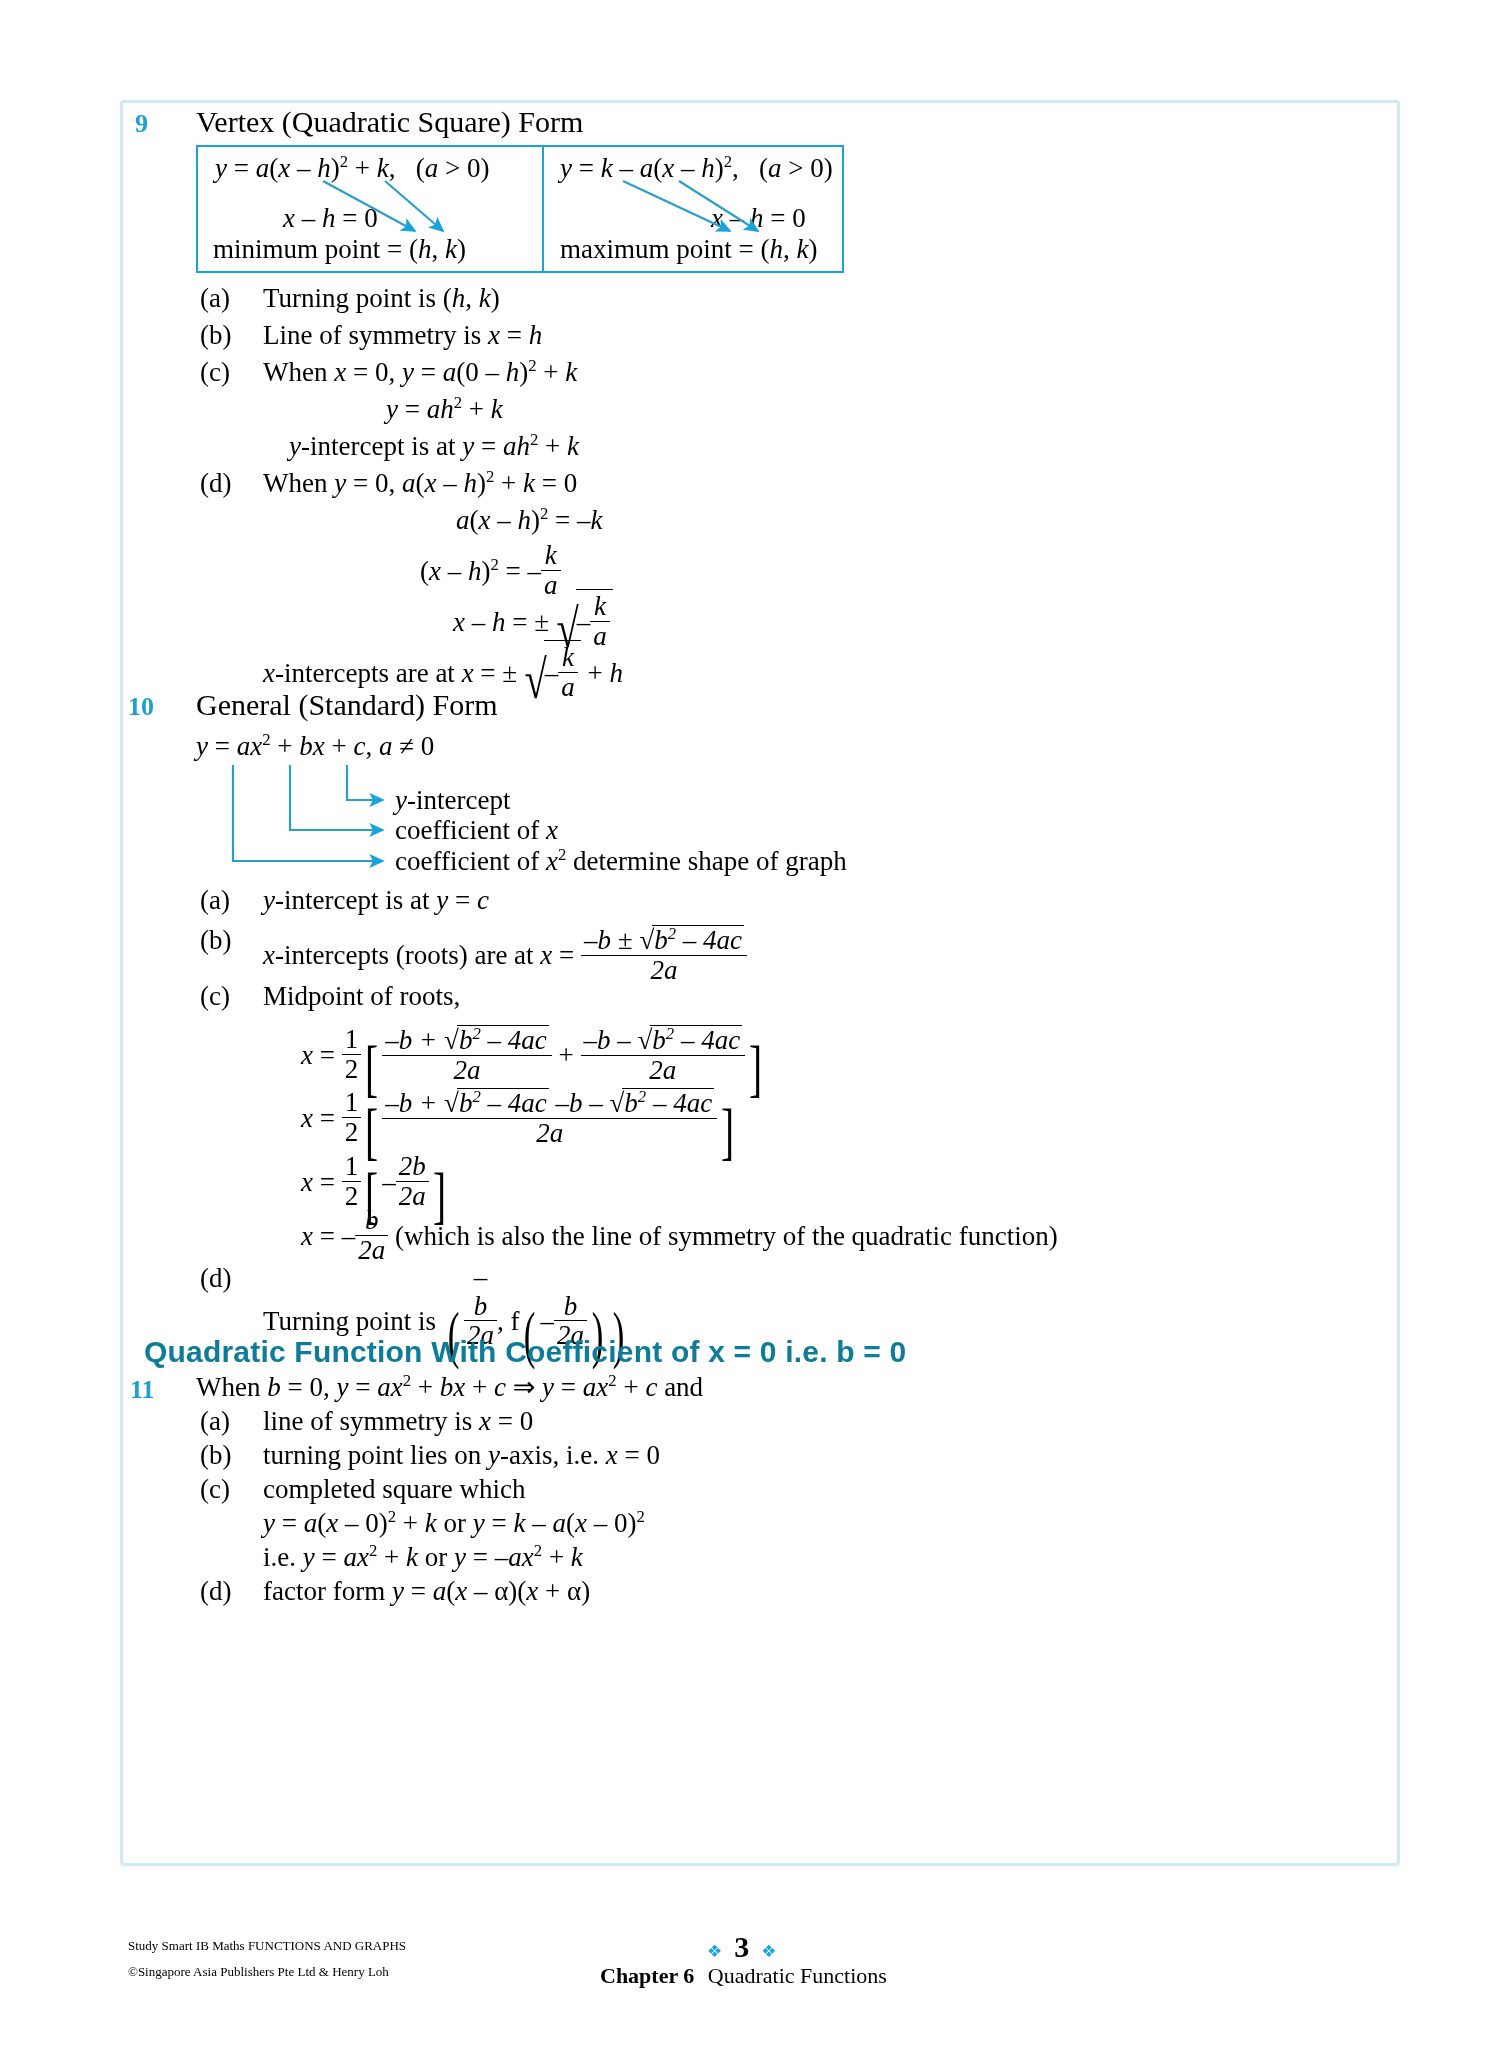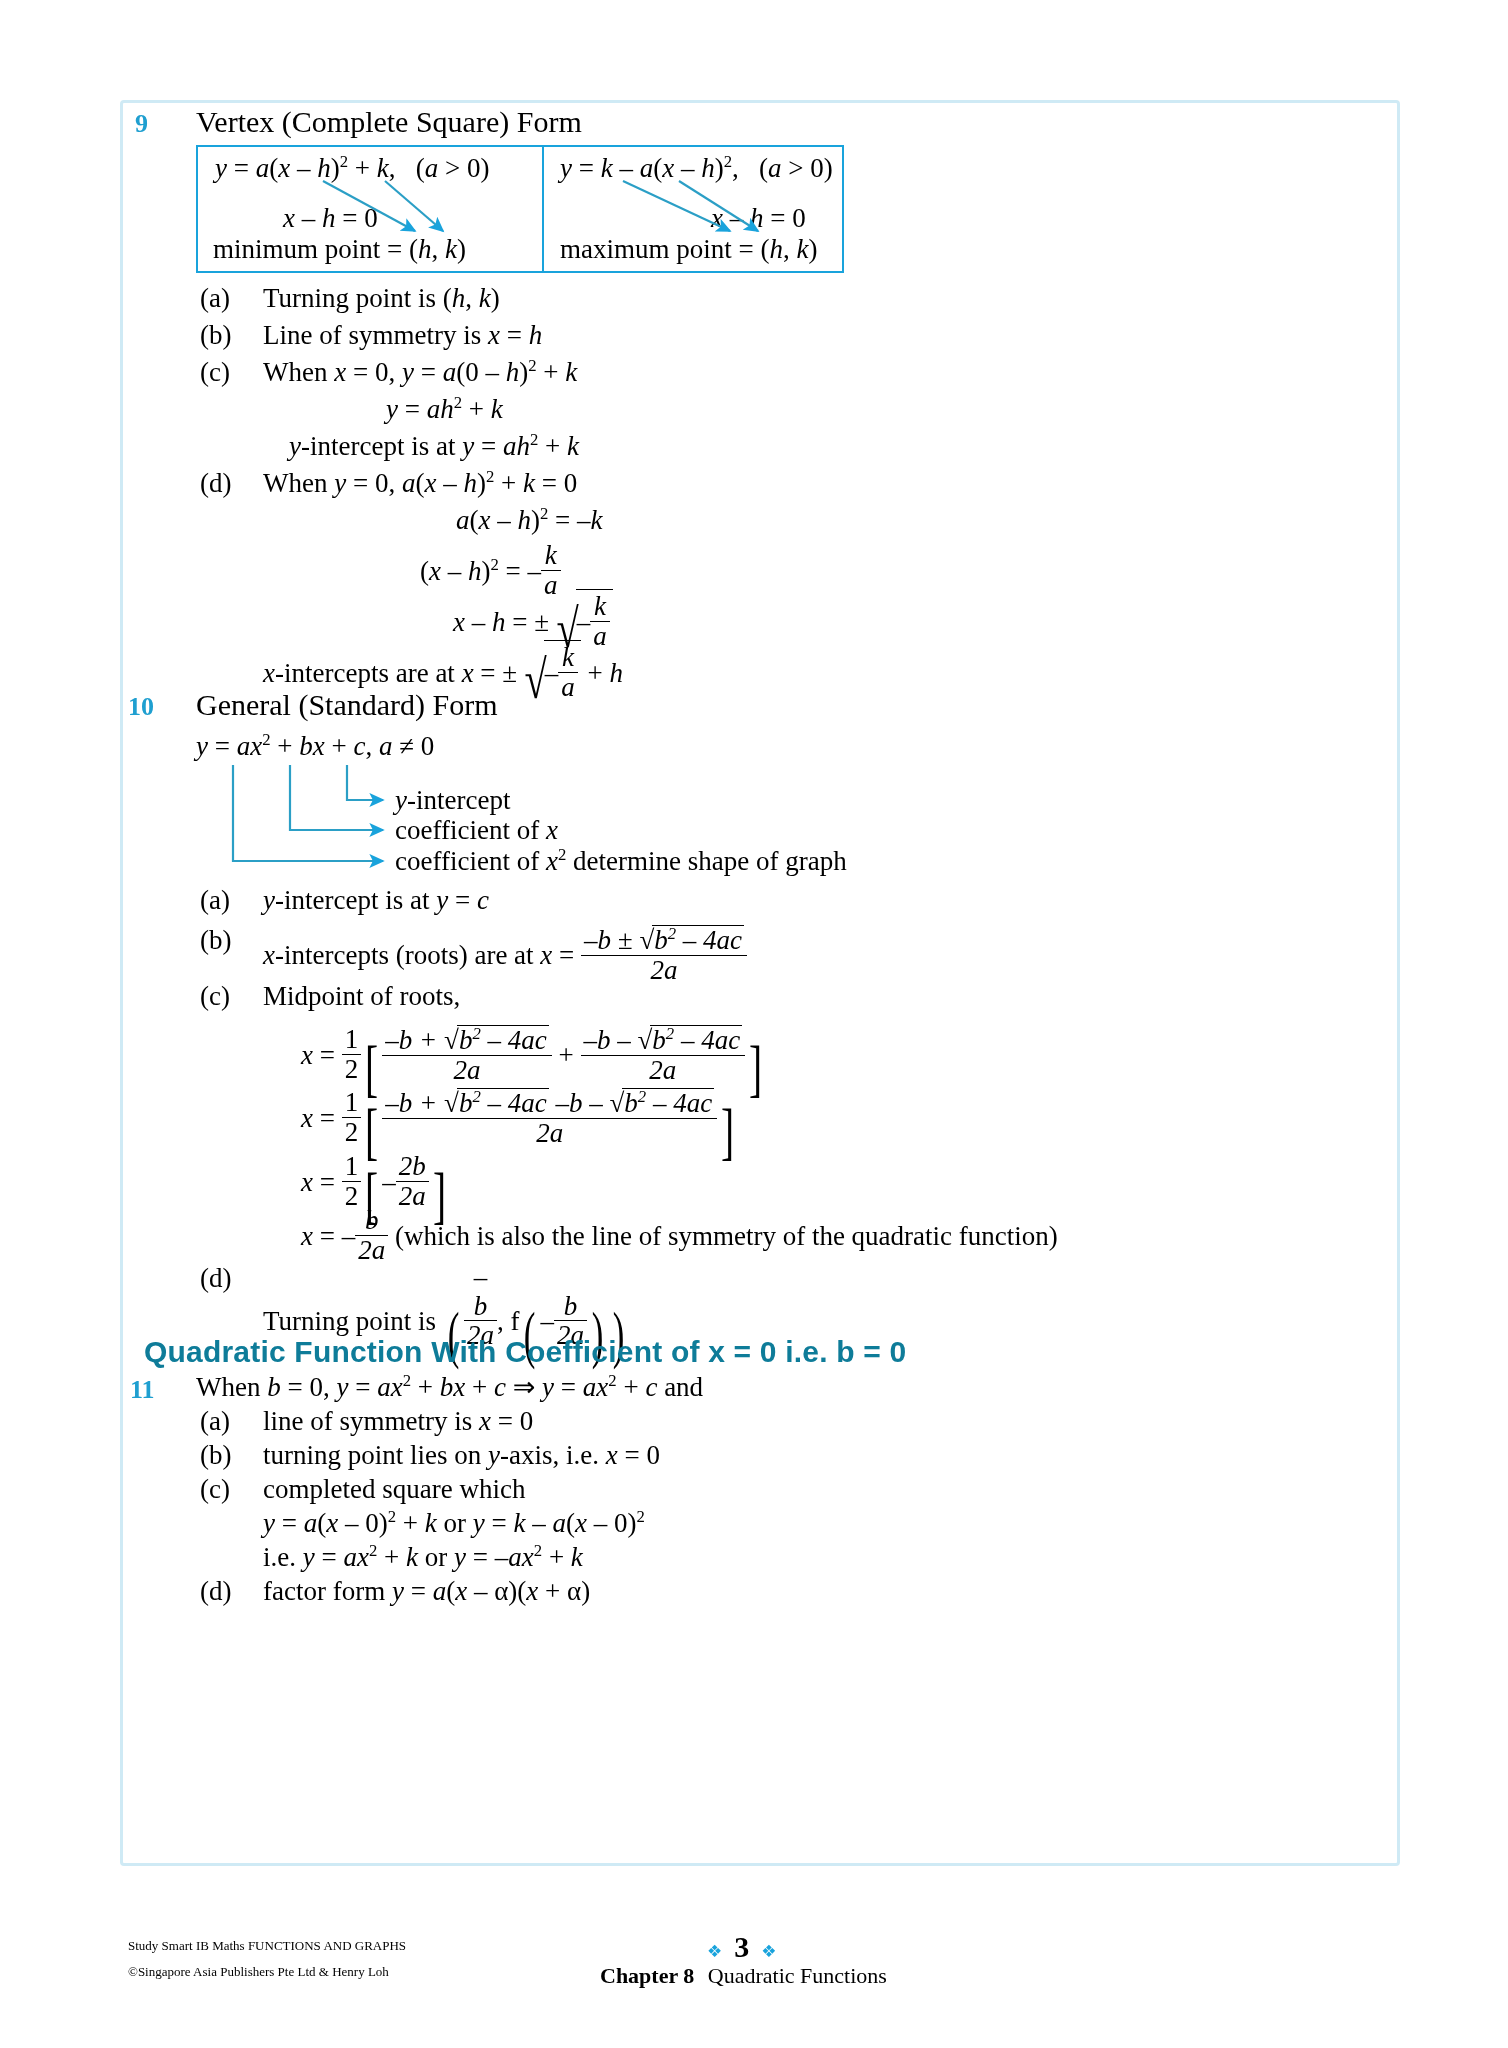--- a/index.html
+++ b/index.html
@@ -187,21 +187,21 @@
 </head>
 <body>
 
 <div class="page">
   <div class="content-frame">
     <div class="inner">
 
       <div class="row" style="left:12px; top:6px;">
         <span class="num">9</span>
       </div>
-      <div class="row hdr" style="left:73px; top:2px;">Vertex (Complete Square) Form</div>
+      <div class="row hdr" style="left:73px; top:2px;">Vertex (Quadratic Square) Form</div>
 
       <div class="fbox" style="left:73px; top:42px; width:648px; height:128px;"></div>
       <div class="fbox-div" style="left:419px; top:42px; height:128px;"></div>
 
       <div class="row body-line" style="left:92px; top:50px;">
         <i>y</i> = <i>a</i>(<i>x</i> – <i>h</i>)<sup>2</sup> + <i>k</i>,
         &nbsp;&nbsp;(<i>a</i> &gt; 0)
       </div>
       <div class="row body-line" style="left:160px; top:100px;">
         <i>x</i> – <i>h</i> = 0
@@ -398,16 +398,16 @@
   <div class="footer foot-small" style="left:128px; top:1938px;">Study Smart IB Maths FUNCTIONS AND GRAPHS</div>
   <div class="footer foot-small" style="left:128px; top:1964px;">©Singapore Asia Publishers Pte Ltd &amp; Henry Loh</div>
 
   <div class="footer" style="left:707px; top:1930px; white-space:nowrap;">
     <span class="dingbat">❖</span>
     <span class="foot-page" style="margin:0 8px;">3</span>
     <span class="dingbat">❖</span>
   </div>
 
   <div class="footer foot-chapter" style="left:600px; top:1963px;">
-    <b>Chapter 8</b>
+    <b>Chapter 6</b>
     <span style="margin-left:8px;">Quadratic Functions</span>
   </div>
 </div>
 
 </body></html>

